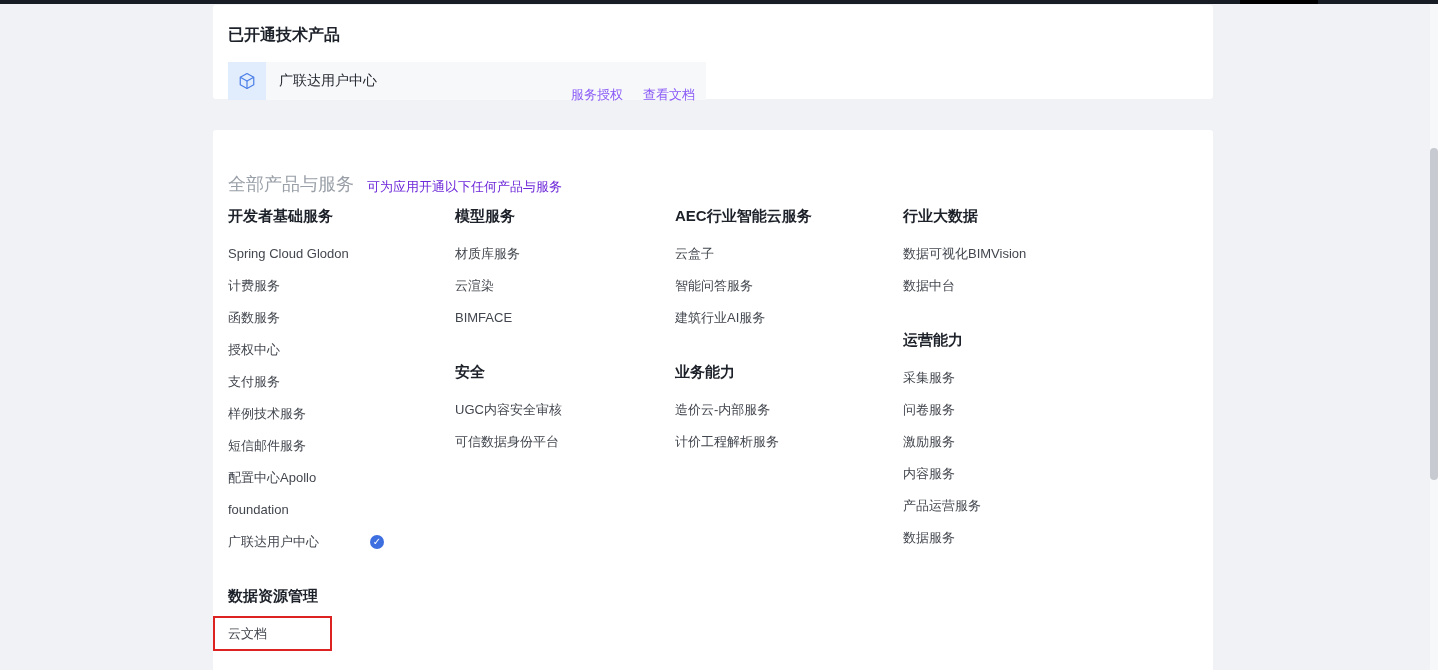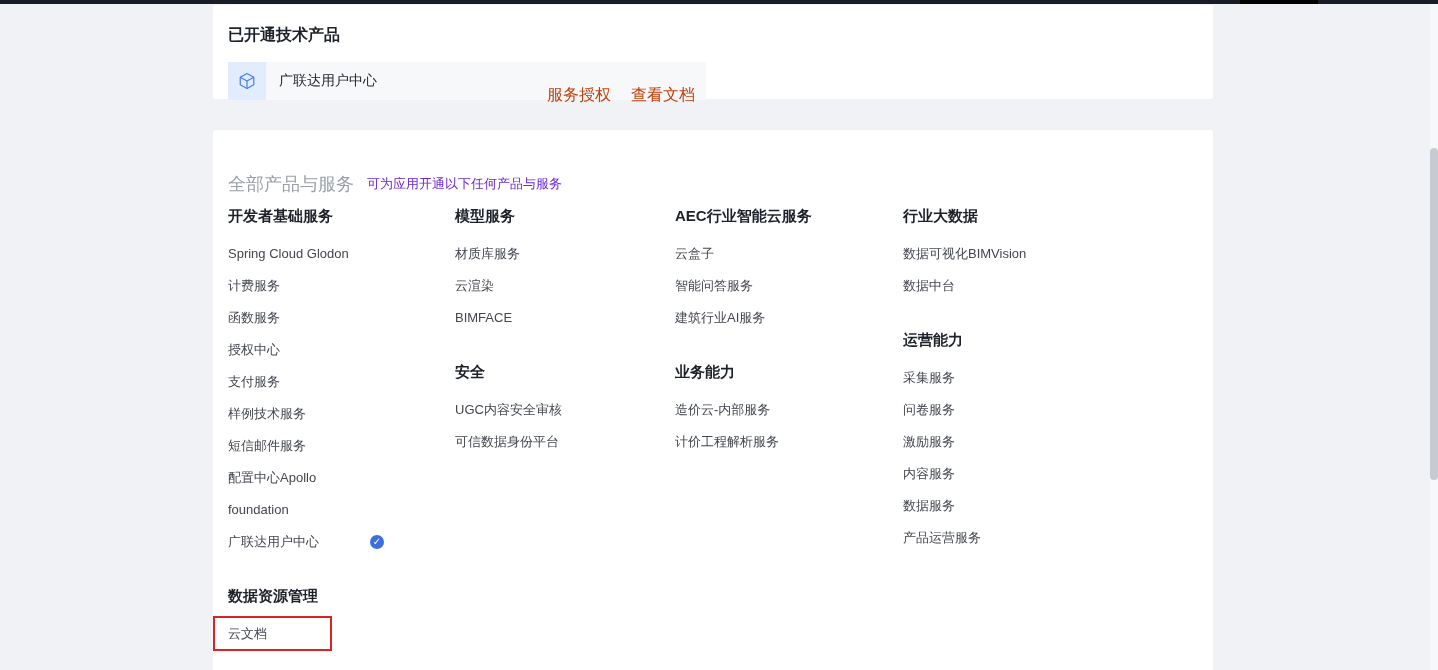--- a/index.html
+++ b/index.html
@@ -20,24 +20,24 @@
   .card-opened { top: 5px; height: 94px; padding: 20px 16px 0 15px; }
   .card-catalog { top: 130px; height: 560px; padding: 42px 16px 0 15px; }
 
   .card-title { font-size: 16px; font-weight: 700; color: #1d2129; line-height: 20px; margin-bottom: 17px; }
 
   
   .product-row { width: 478px; height: 38px; background: #f7f8fa; display: flex; align-items: center; }
   .icon-box { width: 38px; height: 38px; background: #e1ecfc; display: flex; align-items: center; justify-content: center; flex: 0 0 38px; }
   .product-name { font-size: 14px; color: #1d2129; margin-left: 13px; }
   .row-links { margin-left: auto; display: flex; gap: 20px; padding-right: 11px; }
-  .row-links a { font-size: 16px; color: #c2410c; text-decoration: none; cursor: pointer; margin-top: 28px; }
+  .row-links a { font-size: 13px; color: #8b5cf6; text-decoration: none; cursor: pointer; margin-top: 28px; }
 
   
-  .catalog-title-row { display: flex; align-items: center; margin-bottom: 4px; height: 24px; }
+  .catalog-title-row { display: flex; align-items: flex-end; margin-bottom: 4px; height: 24px; }
   .catalog-title { font-size: 18px; color: #9aa0a8; font-weight: 400; }
   .catalog-subtitle { font-size: 13px; color: #6d28d9; margin-left: 13px; }
 
   .grid { display: flex; align-items: flex-start; }
   .col { flex: 0 0 auto; }
   .col:nth-child(1) { width: 227px; }
   .col:nth-child(2) { width: 220px; }
   .col:nth-child(3) { width: 228px; }
   .col:nth-child(4) { width: 294px; }
 
@@ -129,21 +129,21 @@
       </div>
       <div class="col">
         <div class="sec-header">行业大数据</div>
         <div class="item"><span>数据可视化BIMVision</span></div>
         <div class="item"><span>数据中台</span></div>
         <div class="sec-header later">运营能力</div>
         <div class="item"><span>采集服务</span></div>
         <div class="item"><span>问卷服务</span></div>
         <div class="item"><span>激励服务</span></div>
         <div class="item"><span>内容服务</span></div>
+        <div class="item"><span>产品运营服务</span></div>
         <div class="item"><span>数据服务</span></div>
-        <div class="item"><span>产品运营服务</span></div>
       </div>
     </div>
 </div>
 
 <div class="scroll-track">
   <div class="scroll-thumb"></div>
 </div>
 
 </body></html>

